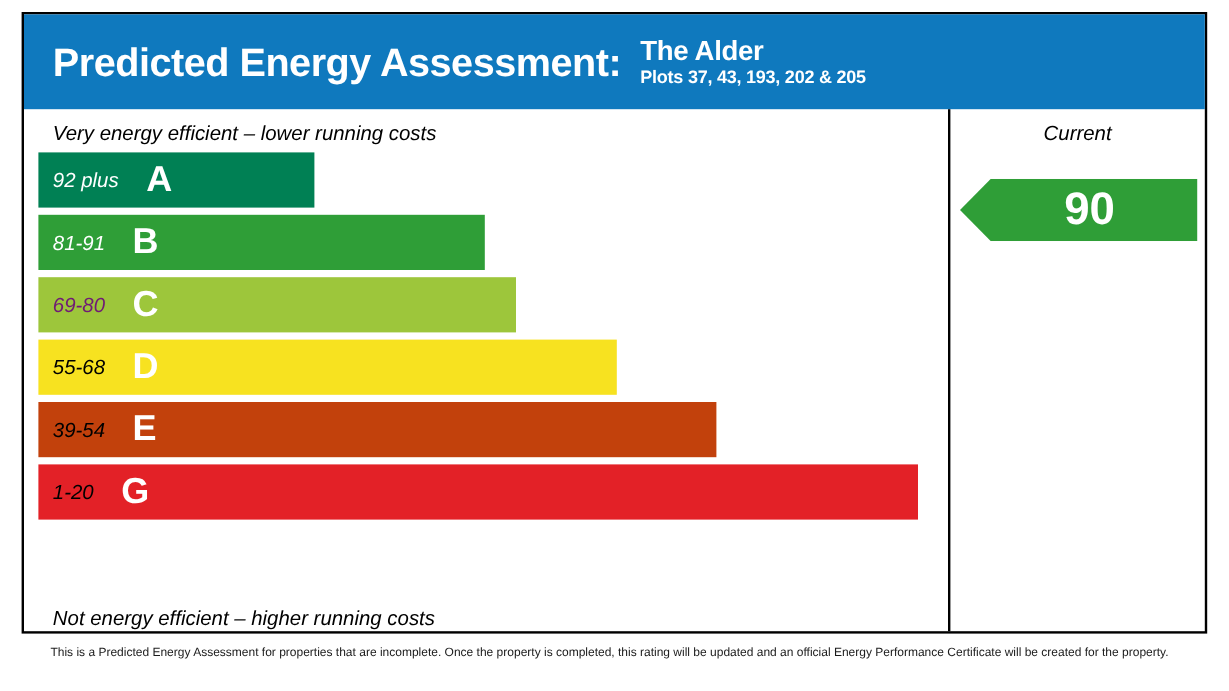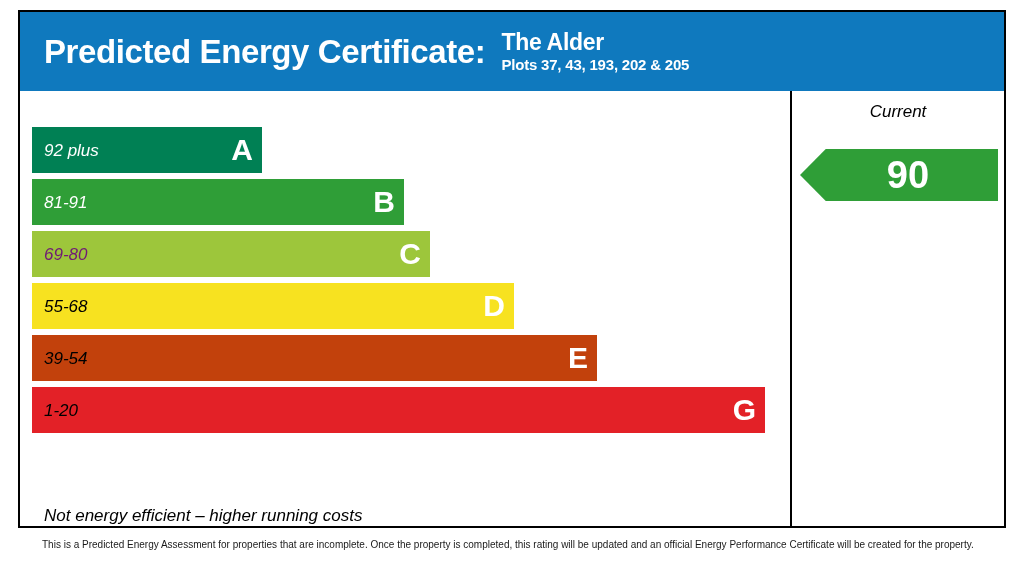--- a/index.html
+++ b/index.html
@@ -119,23 +119,23 @@
   .bar-row {
     height: 46px;
     margin-bottom: 6px;
     display: block;
   }
   .bar {
     height: 46px;
     box-sizing: border-box;
     display: flex;
     align-items: center;
-    justify-content: space-between;
     padding: 0 9px 0 12px;
     color: #ffffff;
+    gap: 23px;
   }
   .bar-range {
     font-size: 17px;
     font-style: italic;
     font-weight: normal;
     line-height: 1;
   }
   .bar-letter {
     font-size: 30px;
     font-weight: bold;
@@ -191,33 +191,34 @@
   }
 </style>
 </head>
 <body>
 
 <div id="epc">
 
   <div class="frame">
 
     <div class="header">
-      <div class="header-title">Predicted Energy Certificate:</div>
+      <div class="header-title">Predicted Energy Assessment:</div>
       <div class="header-sub">
         <span class="property-name">The Alder</span>
         <span class="property-plots">Plots 37, 43, 193, 202 &amp; 205</span>
       </div>
     </div>
 
     <div class="body-region">
 
       <div class="divider"></div>
 
       <div class="chart-col">
 
+        <div class="caption caption-top">Very energy efficient – lower running costs</div>
 
         <div class="bars" id="bars-container">
             <div class="bar-row">
               <div class="bar" style="width: 230px; background: rgb(0, 128, 84);">
                 <span class="bar-range" style="color: rgb(255, 255, 255);">92 plus</span>
                 <span class="bar-letter" style="color: rgb(255, 255, 255);">A</span>
               </div>
             </div>
             <div class="bar-row">
               <div class="bar" style="width: 372px; background: rgb(47, 158, 55);">

